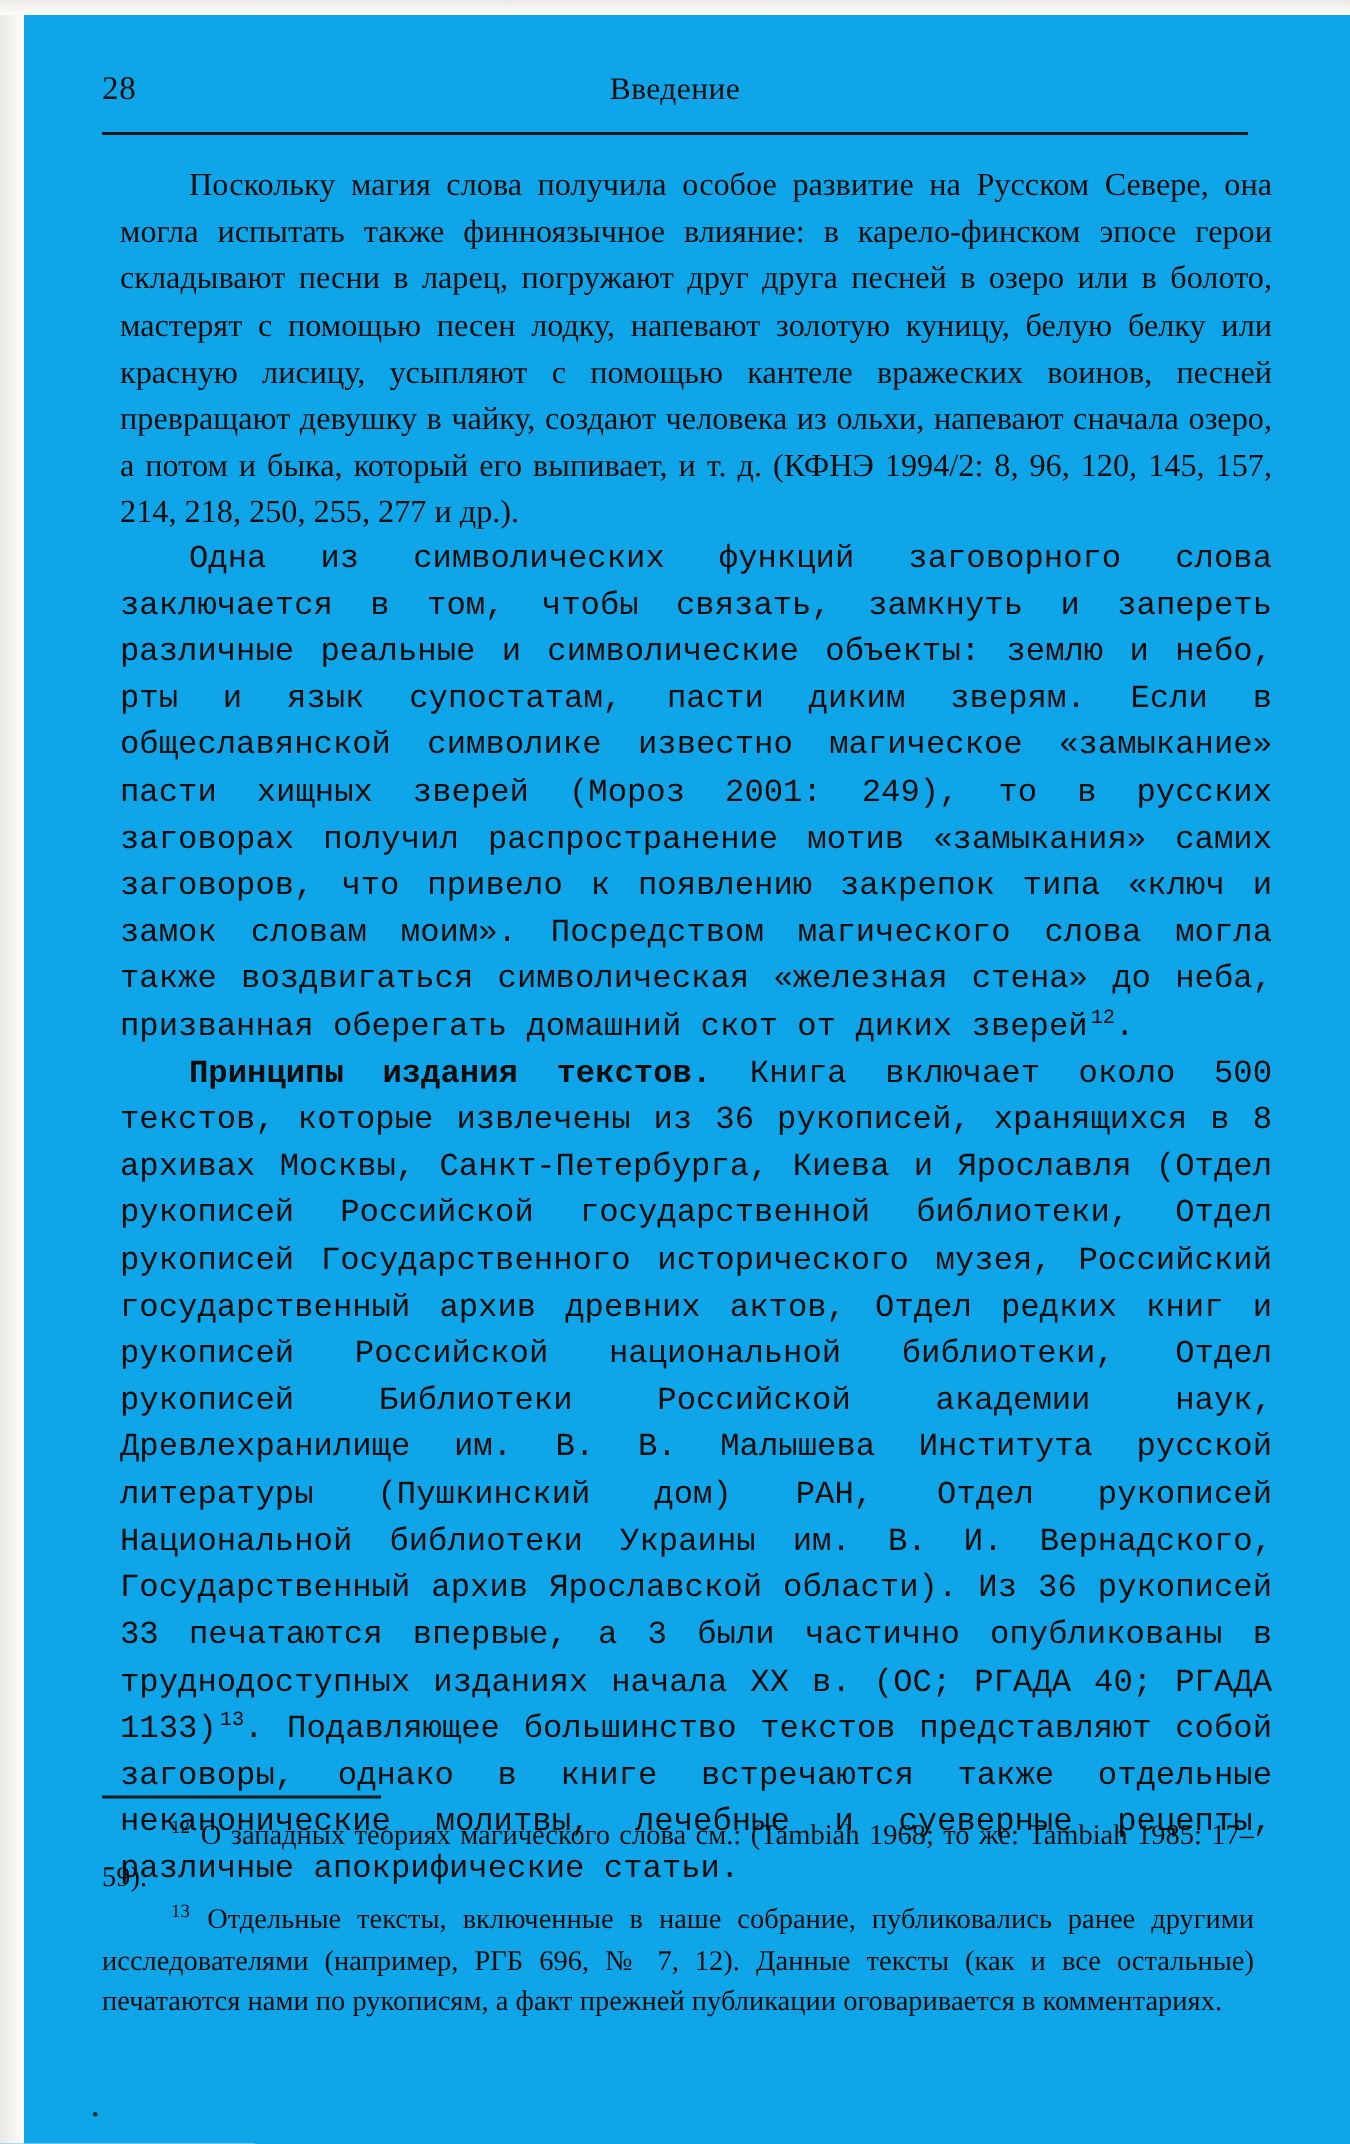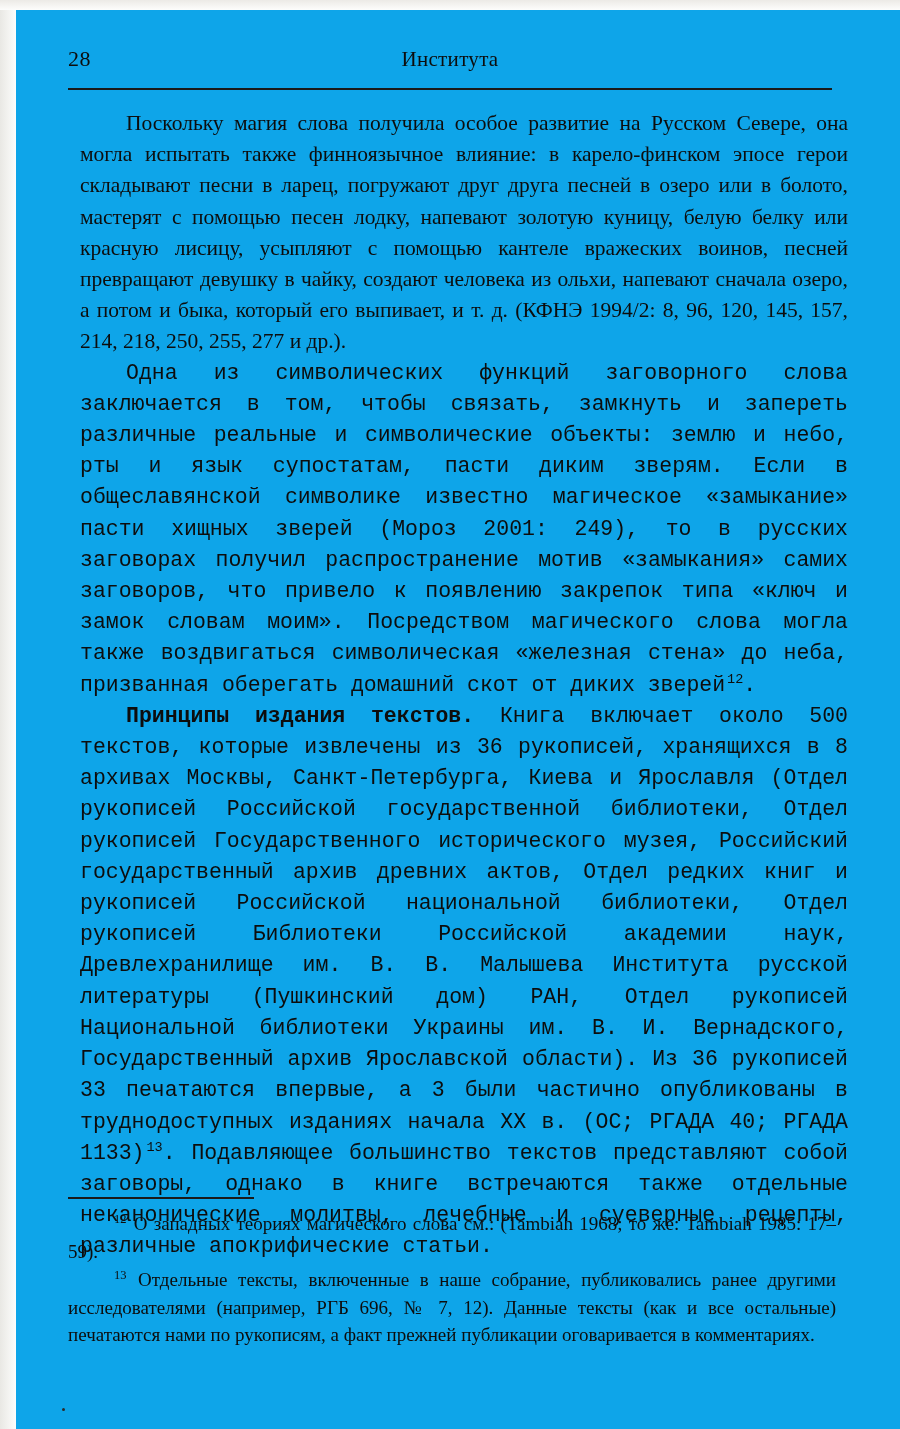--- a/index.html
+++ b/index.html
@@ -144,21 +144,21 @@
 </head>
 <body>
 
 <div class="page">
 
   <div class="edge-shade-left"></div>
   <div class="edge-shade-top"></div>
 
   <div class="page-header">
     <span class="folio">28</span>
-    <span class="running-title">Института</span>
+    <span class="running-title">Введение</span>
   </div>
 
   <div class="header-rule"></div>
 
   <div class="content">
 
     <p class="body-par">Поскольку магия слова получила особое развитие на Русском Севере, она могла испытать также финноязычное влияние: в карело-финском эпосе герои складывают песни в ларец, погружают друг друга песней в озеро или в болото, мастерят с помощью песен лодку, напевают золотую куницу, белую белку или красную лисицу, усыпляют с помощью кантеле вражеских воинов, песней превращают девушку в чайку, создают человека из ольхи, напевают сначала озеро, а потом и быка, который его выпивает, и т. д. (КФНЭ 1994/2: 8, 96, 120, 145, 157, 214, 218, 250, 255, 277 и др.).</p>
 
     <p class="body-par tight"><span>Одна из символических функций заговорного слова заключается в том, чтобы связать, замкнуть и запереть различные реальные и символические объекты: землю и небо, рты и язык супостатам, пасти диким зверям. Если в общеславянской символике известно магическое «замыкание» пасти хищных зверей (Мороз 2001: 249), то в русских заговорах получил распространение мотив «замыкания» самих заговоров, что привело к появлению закрепок типа «ключ и замок словам моим». Посредством магического слова могла также воздвигаться символическая «железная стена» до неба, призванная оберегать домашний скот от диких зверей</span><sup class="fn">12</sup><span>.</span></p>
 

